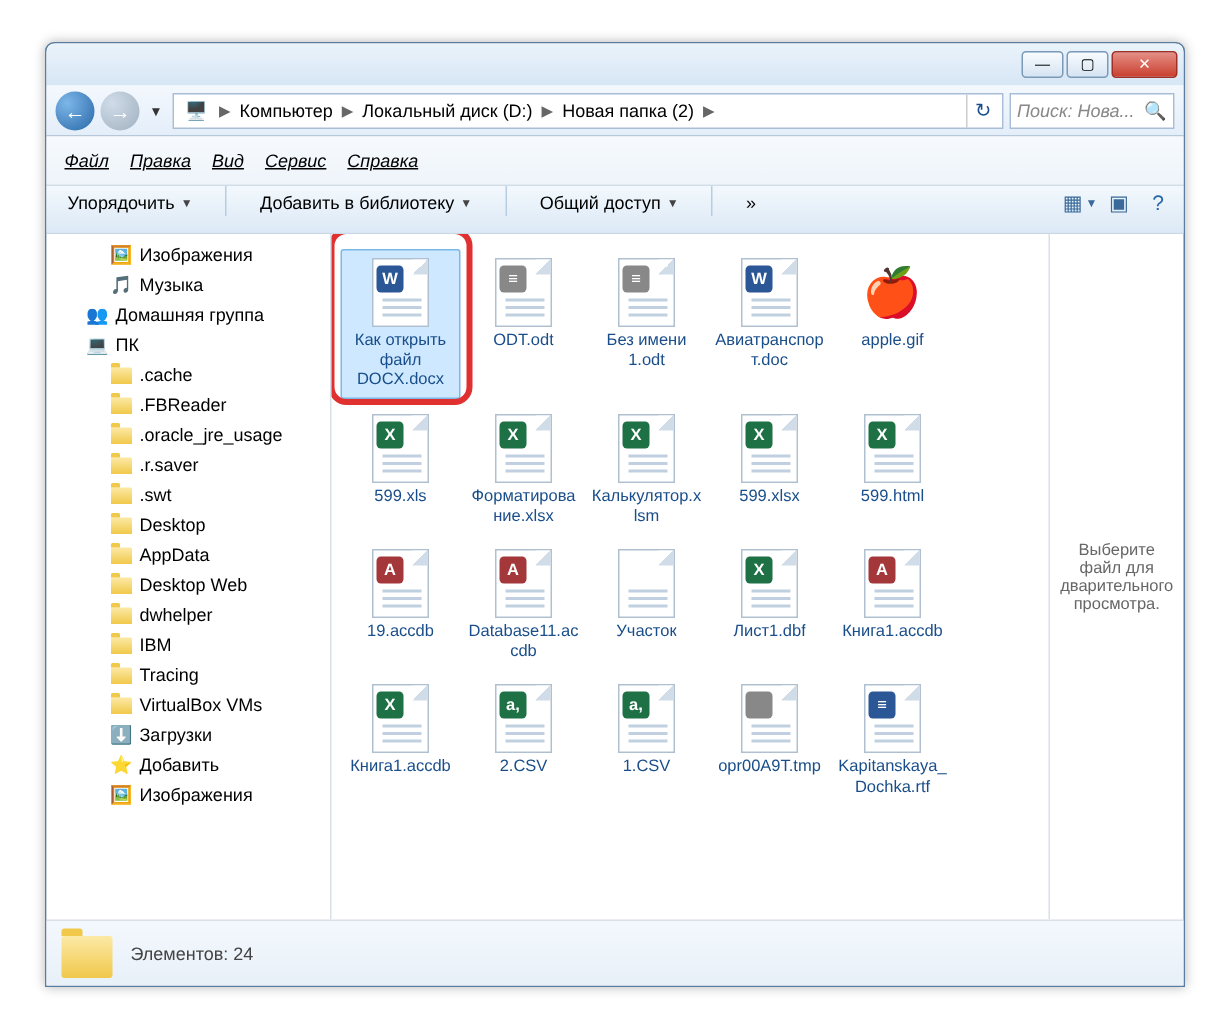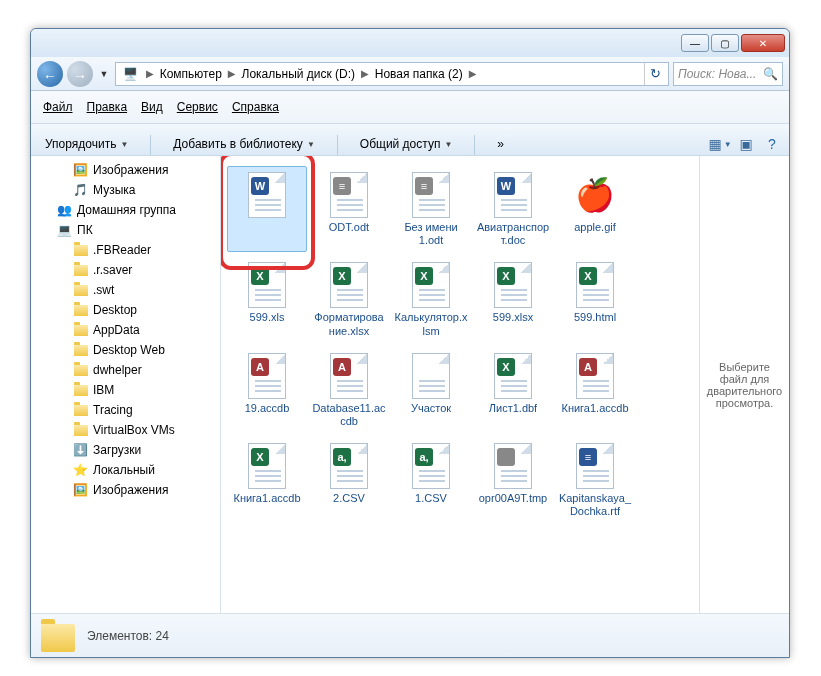--- a/index.html
+++ b/index.html
@@ -13,24 +13,24 @@
 .navbtn { width: 26px; height: 26px; border-radius: 50%; background: radial-gradient(circle at 30% 30%, #7db6e8, #2868a8); display:flex; align-items:center; justify-content:center; color:#fff; font-size:14px; cursor:pointer; }
 .navbtn.fwd { background: radial-gradient(circle at 30% 30%, #d0dce8, #a0b0c0); }
 .nav-dd { width:14px; height:26px; display:flex; align-items:center; justify-content:center; font-size:9px; color:#333; }
 .crumbs { flex:1; height:24px; border:1px solid #a8bed6; background:#fff; display:flex; align-items:center; font-size:12px; padding:0 2px; }
 .crumb-ico { width:18px; height:18px; margin:0 4px; display:flex; align-items:center; justify-content:center; }
 .crumb { padding:0 4px; cursor:pointer; display:flex; align-items:center; height:100%; }
 .crumb-sep { color:#666; padding:0 2px; font-size:10px; }
 .crumb-refresh { width:22px; height:22px; border-left:1px solid #ccc; display:flex; align-items:center; justify-content:center; color:#1a4e8a; font-size:13px; cursor:pointer; margin-left:auto; }
 .searchbox { width:110px; height:24px; border:1px solid #a8bed6; background:#fff; display:flex; align-items:center; padding:0 4px; font-size:12px; color:#888; font-style:italic; }
 .search-ico { margin-left:auto; color:#2868a8; font-style:normal; }
-.menubar { height:22px; background:linear-gradient(to bottom,#f6fafd,#eef4fa); display:flex; align-items:center; gap:2px; padding:16px 6px; font-size:12px; border-bottom:1px solid #d0dce8; }
+.menubar { height:22px; background:linear-gradient(to bottom,#f6fafd,#eef4fa); display:flex; align-items:center; gap:2px; padding:16px 6px; font-size:12px; border-bottom:1px solid #d0dce8;font-style:italic; }
 .menuitem { padding:2px 6px; cursor:pointer; }
 .menuitem u { text-decoration:underline; }
-.toolbar { height:32px; background:linear-gradient(to bottom,#f3f8fd,#dce9f6); display:flex; align-items:flex-end; padding:0 6px; gap:12px; font-size:12px; border-bottom:1px solid #c8d8e8; }
+.toolbar { height:32px; background:linear-gradient(to bottom,#f3f8fd,#dce9f6); display:flex; align-items:flex-start; padding:0 6px; gap:12px; font-size:12px; border-bottom:1px solid #c8d8e8; }
 .tool { padding:4px 8px; cursor:pointer; border-radius:2px; display:flex; align-items:center; gap:4px; }
 .tool .dd { font-size:8px; color:#444; }
 .tool-sep { width:1px; height:20px; background:#b8cde0; margin:0 2px; }
 .tool-right { margin-left:auto; display:flex; gap:4px; align-items:center; }
 .view-ico { width:22px; height:22px; border:1px solid transparent; display:flex; align-items:center; justify-content:center; cursor:pointer; padding:2px; border-radius:2px; font-size:14px; color:#3a6a9a; }
 .body { flex:1; display:flex; overflow:hidden; }
 .nav { width:190px; border-right:1px solid #d8e0e8; overflow-y:auto; font-size:12px; padding:4px 0; background:#fff; }
 .nav-item { display:flex; align-items:center; gap:4px; padding:2px 0 2px 26px; cursor:pointer; white-space:nowrap; }
 .nav-item.l1 { padding-left:26px; }
 .nav-item.l2 { padding-left:42px; }
@@ -139,21 +139,33 @@
           <span>Домашняя группа</span>
         </div>
         <div class="nav-item l1">
           <span class="nav-ico">💻</span>
           <span>ПК</span>
         </div>
         <div class="nav-item l2">
           <span class="nav-ico">
             <span class="folder-ico"></span>
           </span>
+          <span>.cache</span>
+        </div>
+        <div class="nav-item l2">
+          <span class="nav-ico">
+            <span class="folder-ico"></span>
+          </span>
           <span>.FBReader</span>
+        </div>
+        <div class="nav-item l2">
+          <span class="nav-ico">
+            <span class="folder-ico"></span>
+          </span>
+          <span>.oracle_jre_usage</span>
         </div>
         <div class="nav-item l2">
           <span class="nav-ico">
             <span class="folder-ico"></span>
           </span>
           <span>.r.saver</span>
         </div>
         <div class="nav-item l2">
           <span class="nav-ico">
             <span class="folder-ico"></span>
@@ -201,41 +213,42 @@
             <span class="folder-ico"></span>
           </span>
           <span>VirtualBox VMs</span>
         </div>
         <div class="nav-item l2">
           <span class="nav-ico">⬇️</span>
           <span>Загрузки</span>
         </div>
         <div class="nav-item l2">
           <span class="nav-ico">⭐</span>
-          <span>Локальный</span>
+          <span>Добавить</span>
         </div>
         <div class="nav-item l2">
           <span class="nav-ico">🖼️</span>
           <span>Изображения</span>
         </div>
       </div>
     <div class="content">
       <div class="files" id="filegrid" style="position:relative">
         <div class="highlight-box" style="left:-2px; top:-4px; width:96px; height:118px;"></div>
       <div class="file selected">
             <div class="file-ico">
               <div class="doc-ico">
                 <div class="doc-badge bw">W</div>
                 <div class="doc-lines">
                   <span></span>
                   <span></span>
                   <span></span>
                 </div>
               </div>
             </div>
+            <div class="file-label">Как открыть файл DOCX.docx</div>
           </div>
           <div class="file">
             <div class="file-ico">
               <div class="doc-ico">
                 <div class="doc-badge bg">≡</div>
                 <div class="doc-lines">
                   <span></span>
                   <span></span>
                   <span></span>
                 </div>

